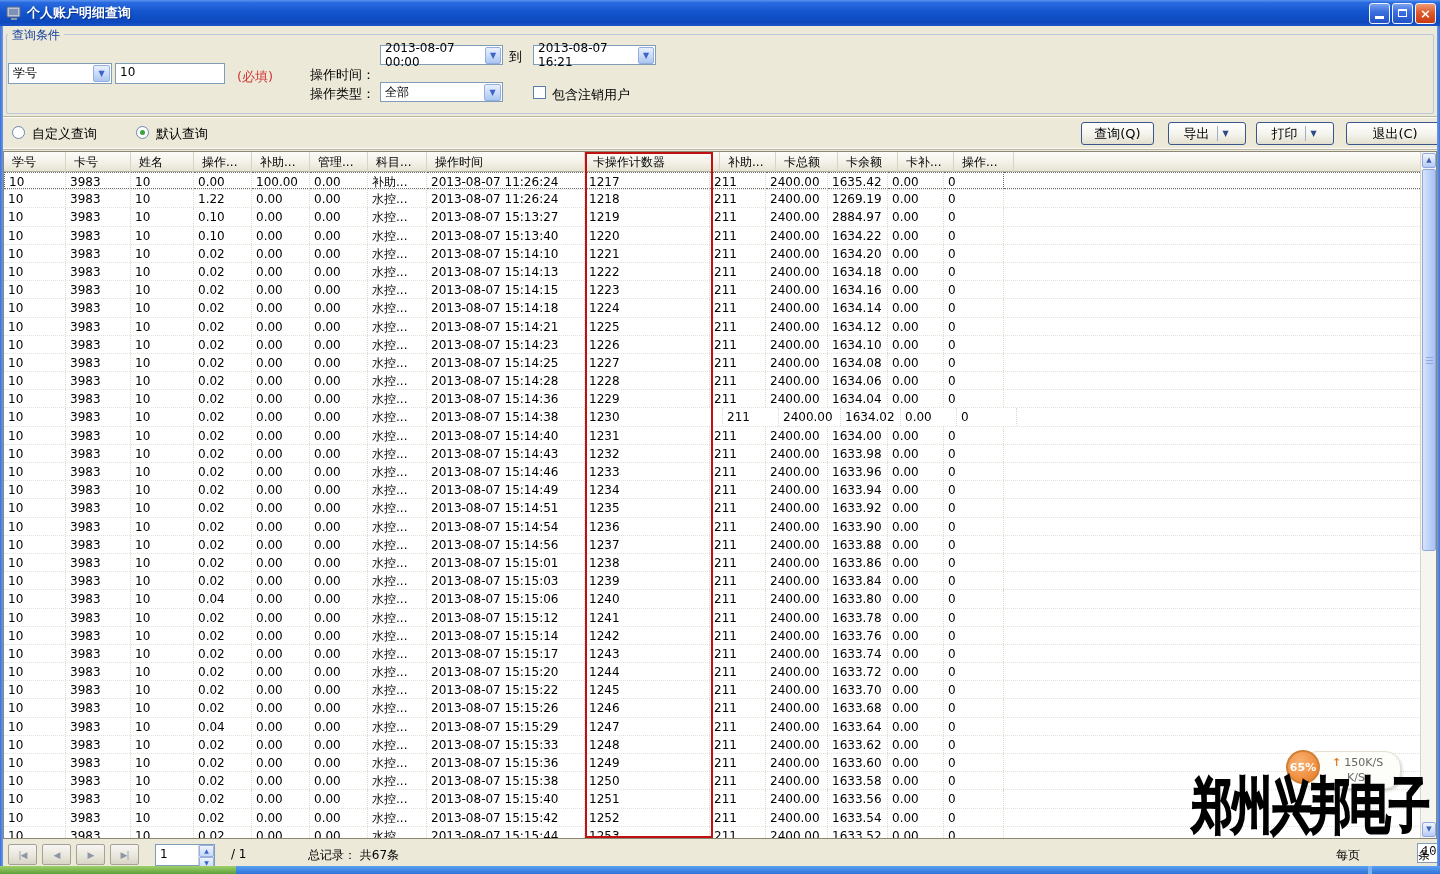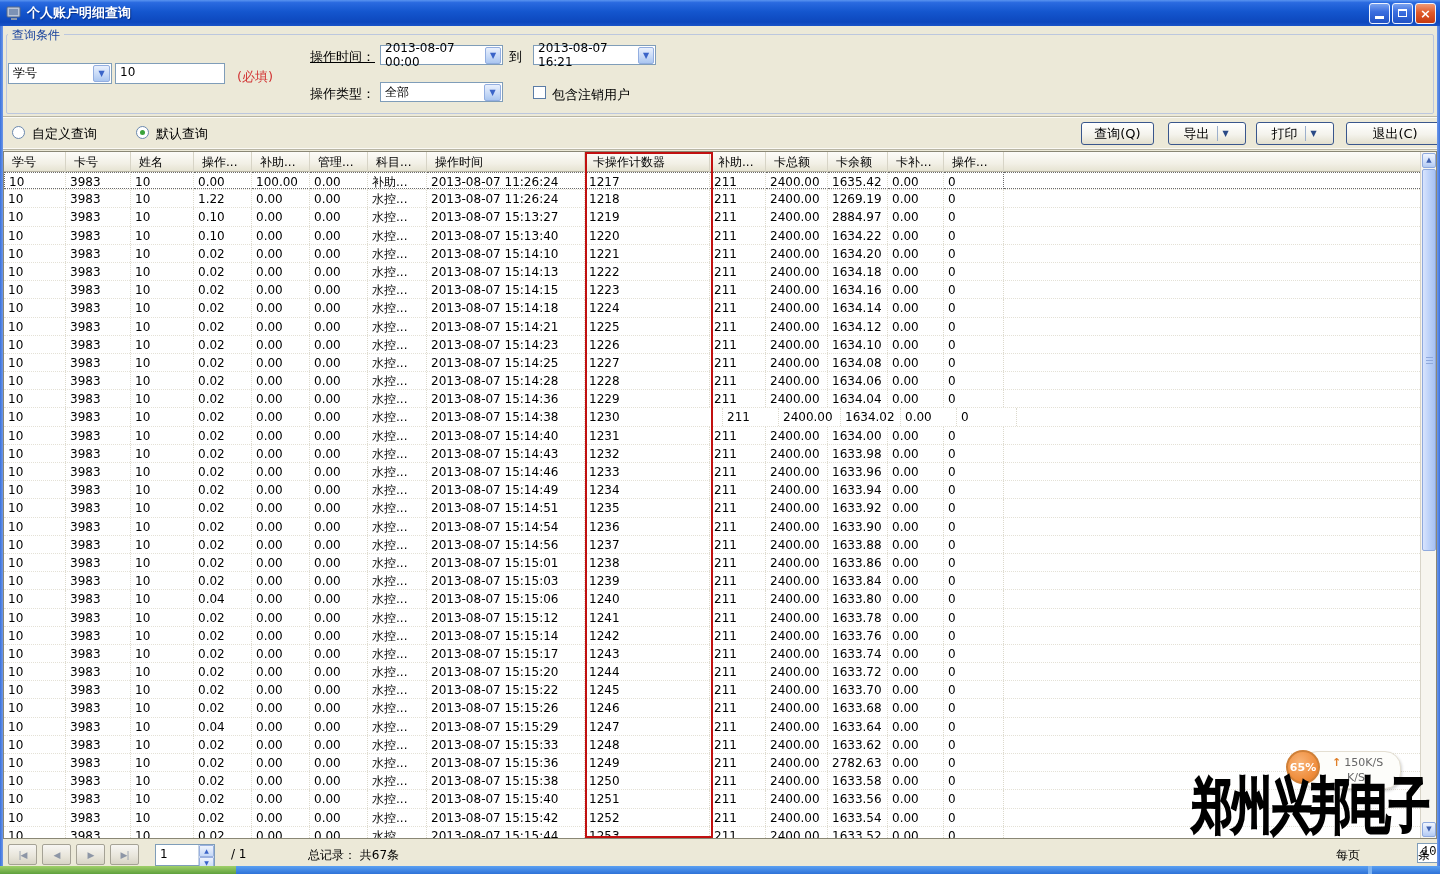--- a/index.html
+++ b/index.html
@@ -147,21 +147,21 @@
 <div class="groupbox"></div>
 <span class="group-label">查询条件</span>
 
 <div class="xp-combo" style="left:8px; top:63px; width:104px;">
   <span>学号</span>
   <span class="combo-arrow">▼</span>
 </div>
 <div class="xp-input" style="left:115px; top:63px; width:110px;">10</div>
 <span class="field-label required" style="left:237px; top:68px; position:absolute;">(必填)</span>
 
-<span class="field-label" style="left:310px; top:48px;text-decoration:underline;">操作时间：</span>
+<span class="field-label" style="left:310px; top:66px;">操作时间：</span>
 <div class="xp-combo" style="left:380px; top:45px; width:123px; height:20px;">
   <span>2013-08-07 00:00</span>
   <span class="combo-arrow">▼</span>
 </div>
 <span class="field-label" style="left:509px; top:48px;">到</span>
 <div class="xp-combo" style="left:533px; top:45px; width:123px; height:20px;">
   <span>2013-08-07 16:21</span>
   <span class="combo-arrow">▼</span>
 </div>
 
@@ -199,21 +199,21 @@
 <div class="grid-area">
   <div class="ghead" id="grid-header">
       <div class="hcell" style="width: 62px;">学号</div>
       <div class="hcell" style="width: 65px;">卡号</div>
       <div class="hcell" style="width: 63px;">姓名</div>
       <div class="hcell" style="width: 58px;">操作...</div>
       <div class="hcell" style="width: 58px;">补助...</div>
       <div class="hcell" style="width: 58px;">管理...</div>
       <div class="hcell" style="width: 59px;">科目...</div>
       <div class="hcell" style="width: 158px;">操作时间</div>
-      <div class="hcell" style="width: 125px;">卡操作计数器</div>
+      <div class="hcell" style="width: 135px;">卡操作计数器</div>
       <div class="hcell" style="width: 56px;">补助...</div>
       <div class="hcell" style="width: 62px;">卡总额</div>
       <div class="hcell" style="width: 60px;">卡余额</div>
       <div class="hcell" style="width: 56px;">卡补...</div>
       <div class="hcell" style="width: 60px;">操作...</div>
       <div class="hcell fill"></div>
     </div>
   <div class="grid-rows" id="grid-rows">
       <div class="grow sel">
         <div class="cell" style="width: 62px;">10</div>
@@ -764,21 +764,21 @@
         <div class="cell" style="width: 65px;">3983</div>
         <div class="cell" style="width: 63px;">10</div>
         <div class="cell" style="width: 58px;">0.02</div>
         <div class="cell" style="width: 58px;">0.00</div>
         <div class="cell" style="width: 58px;">0.00</div>
         <div class="cell" style="width: 59px;">水控...</div>
         <div class="cell" style="width: 158px;">2013-08-07 15:15:36</div>
         <div class="cell" style="width: 125px;">1249</div>
         <div class="cell" style="width: 56px;">211</div>
         <div class="cell" style="width: 62px;">2400.00</div>
-        <div class="cell" style="width: 60px;">2782.63</div>
+        <div class="cell" style="width: 60px;">1633.60</div>
         <div class="cell" style="width: 56px;">0.00</div>
         <div class="cell lastdata" style="width: 60px;">0</div>
         <div class="cell fill"></div>
       </div>
       <div class="grow">
         <div class="cell" style="width: 62px;">10</div>
         <div class="cell" style="width: 65px;">3983</div>
         <div class="cell" style="width: 63px;">10</div>
         <div class="cell" style="width: 58px;">0.02</div>
         <div class="cell" style="width: 58px;">0.00</div>

